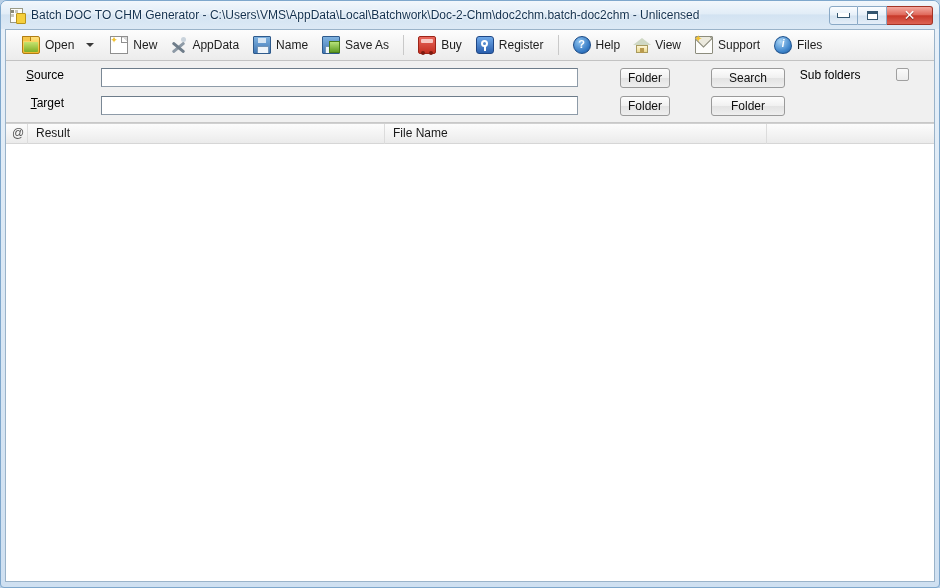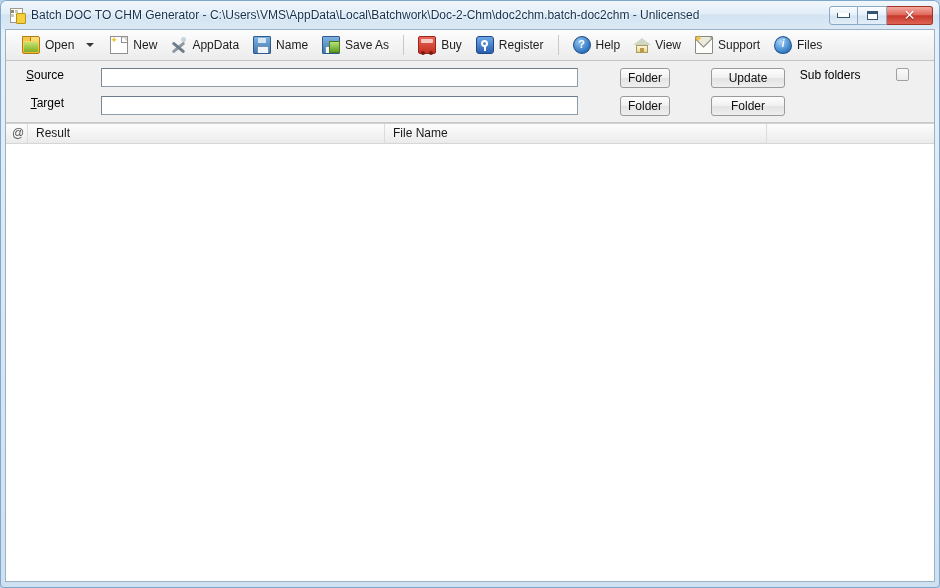--- a/index.html
+++ b/index.html
@@ -328,21 +328,21 @@
     <div class="formpanel">
 
       <div class="row r1">
         <span class="fld-label"><u>S</u><span>ource</span></span>
         <input class="txtinput source" type="text" value="" style="">
         <span class="sbtn">Folder</span>
         <span class="sbtn">Local</span>
         <span class="subfolders">Sub folders</span>
         <span class="chk"></span>
         <span class="actionwrap">
-          <span class="sbtn wide">Update</span>
+          <span class="sbtn wide">Search</span>
         </span>
       </div>
 
       <div class="row r2">
         <span class="fld-label"><u>T</u><span>arget</span></span>
         <input class="txtinput target" type="text" value="" style="">
         <span class="sbtn">Folder</span>
         <span class="sbtn">View</span>
         <span class="actionwrap">
           <span class="sbtn wide">Folder</span>

